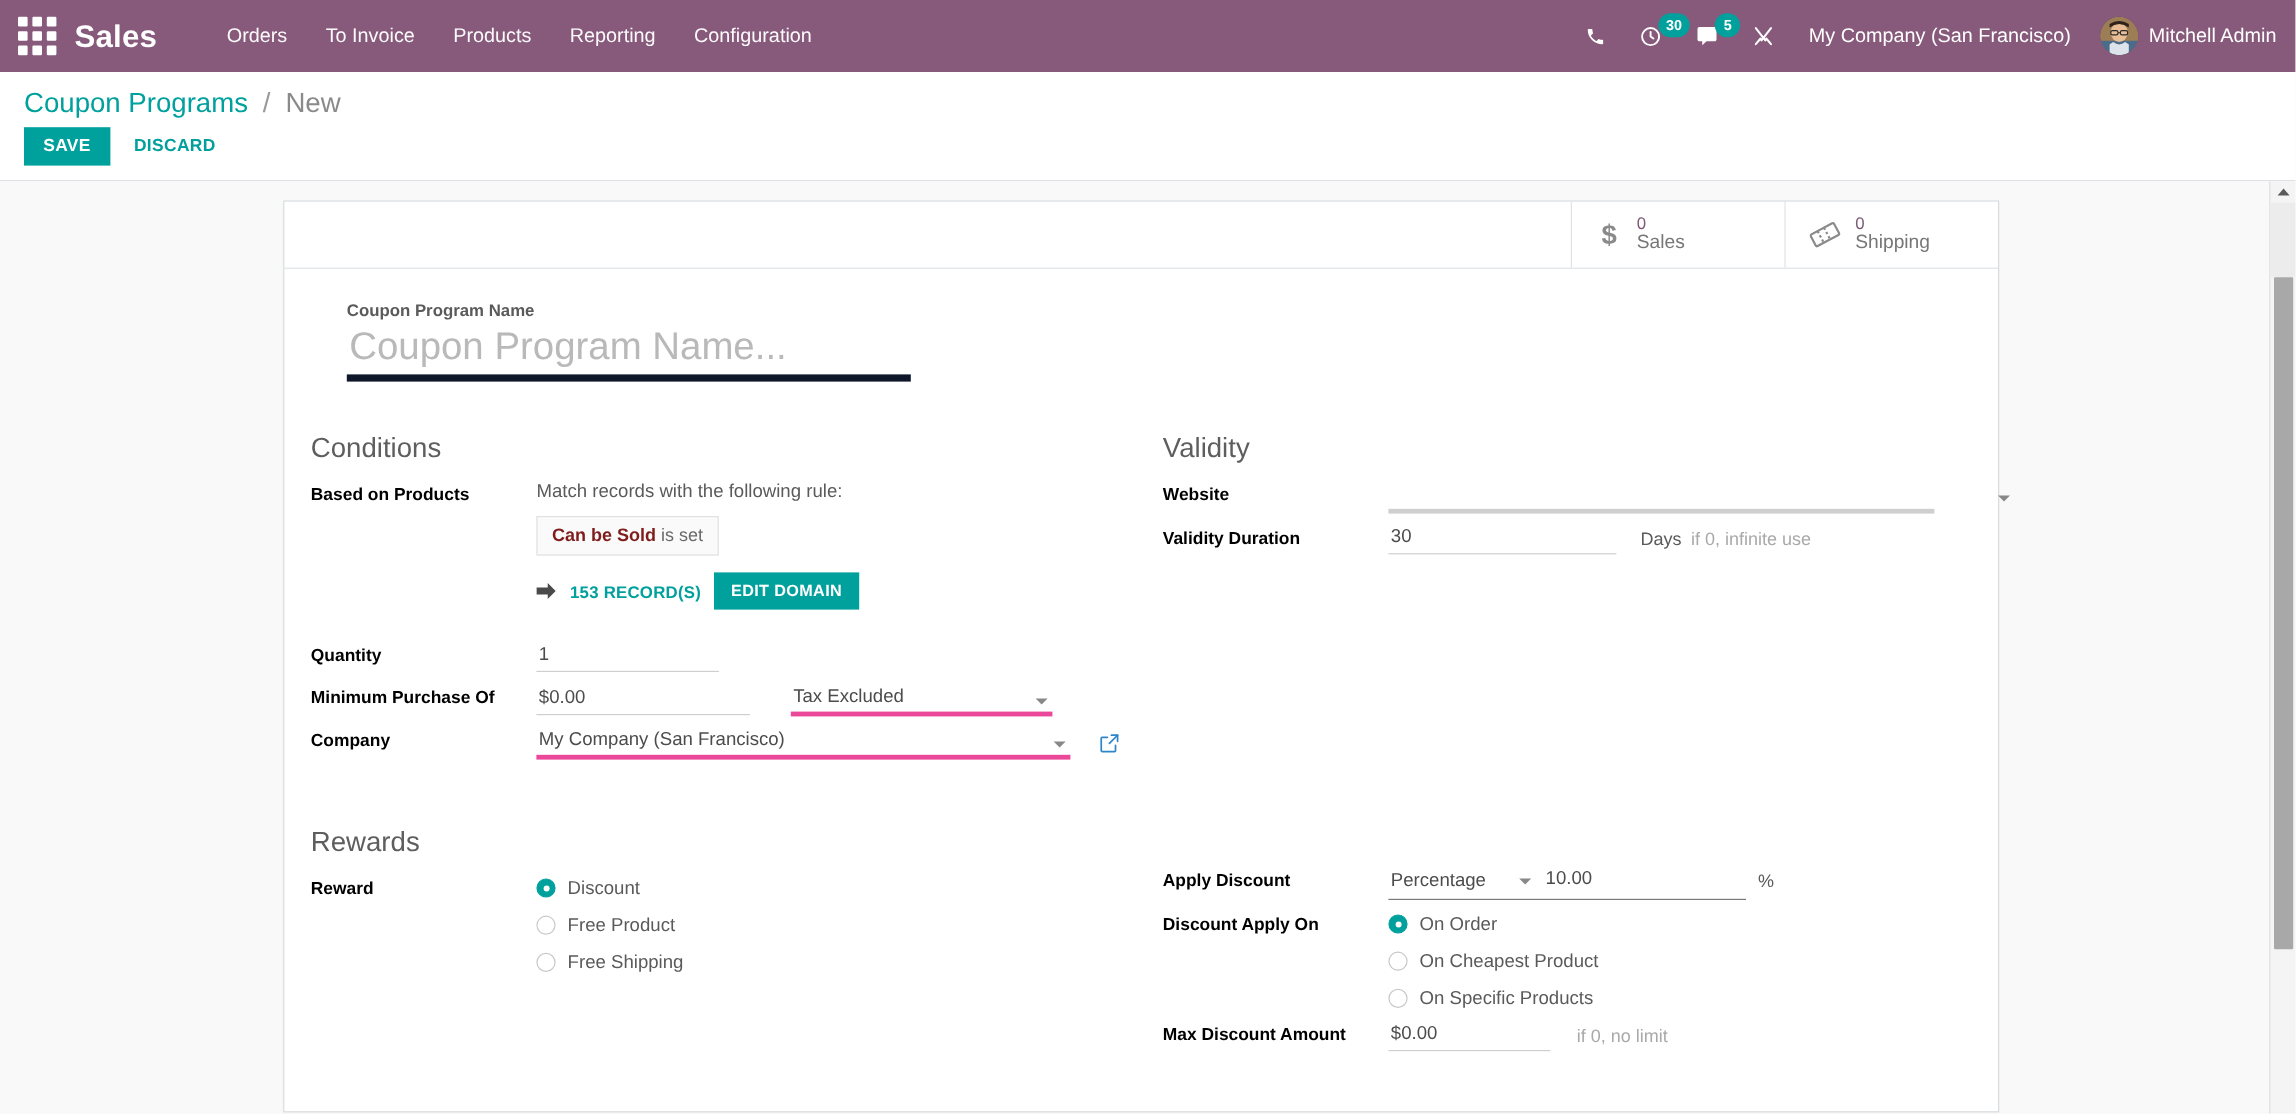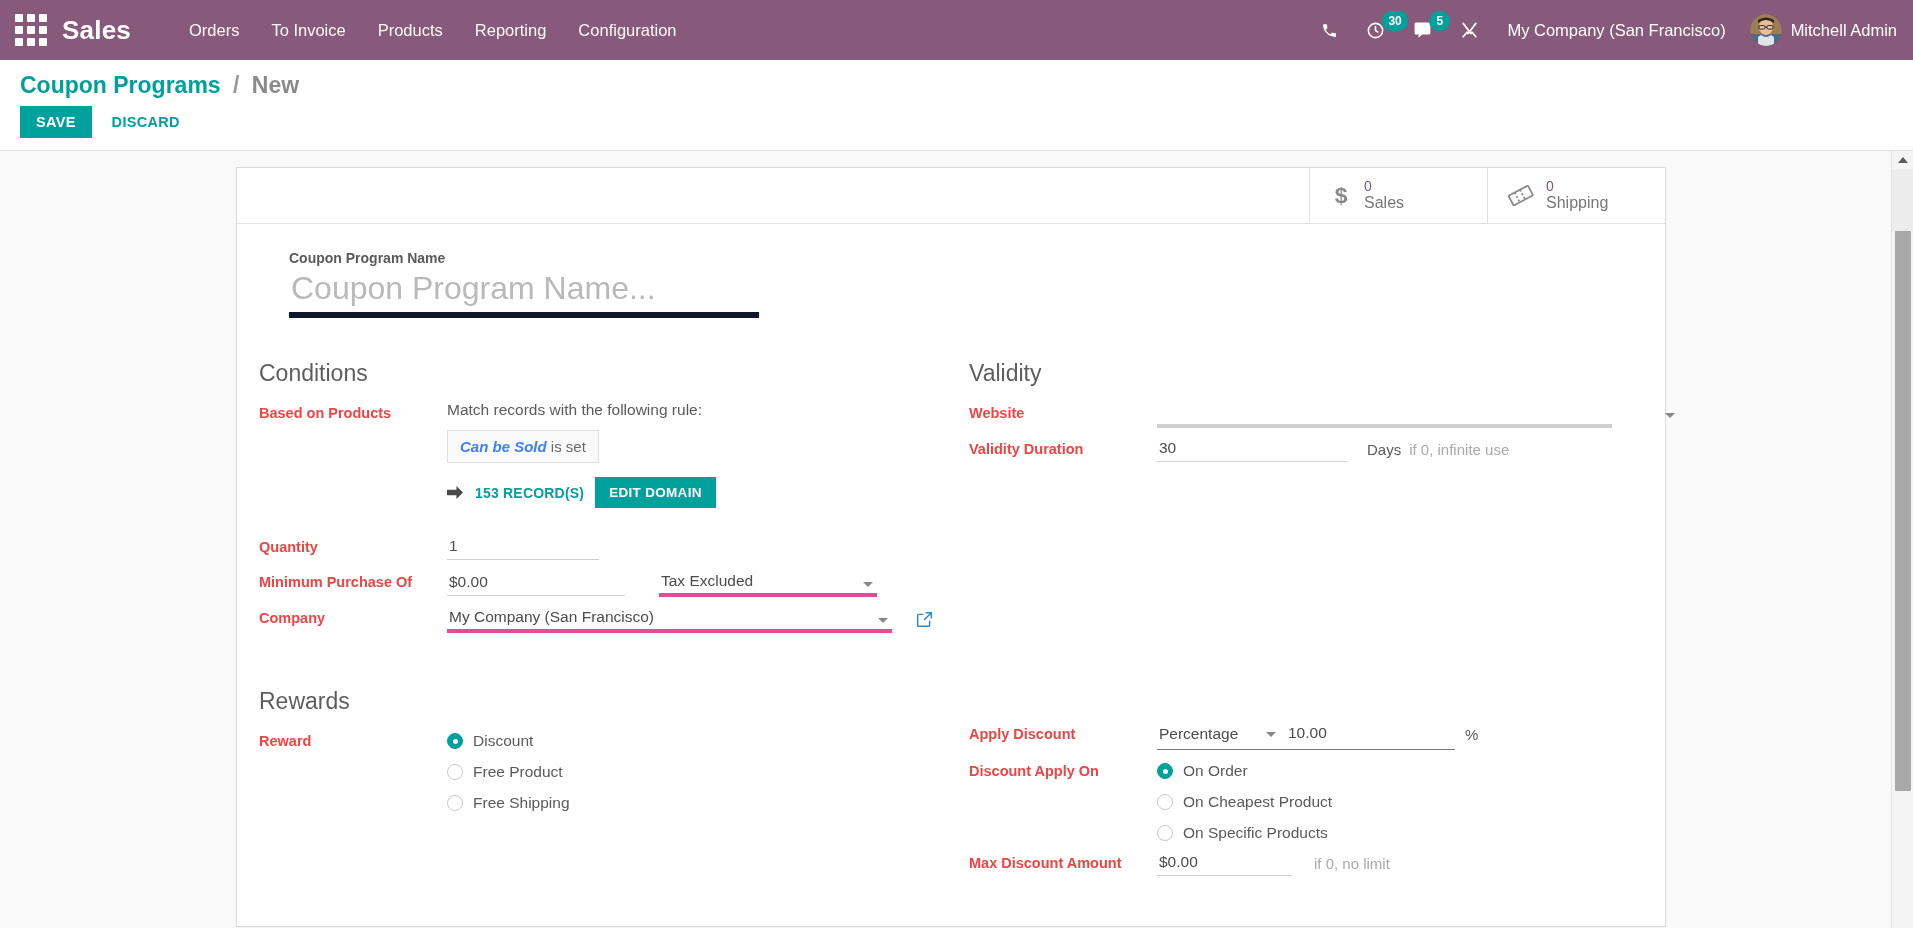--- a/index.html
+++ b/index.html
@@ -125,21 +125,20 @@
   
   .control-panel {
     background: #fff;
     border-bottom: 1px solid #dee2e6;
     padding: 10px 20px 12px 20px;
   }
   .breadcrumb {
     font-size: 23px;
     line-height: 30px;
     margin-bottom: 6px;
-    font-weight: bold;
   }
   .breadcrumb .crumb-link { color: #00A09D; cursor: pointer; }
   .breadcrumb .sep { color: #999; margin: 0 6px; }
   .breadcrumb .crumb-active { color: #8a8a8a; }
 
   .cp-buttons { display: flex; align-items: center; gap: 8px; }
   .btn-save {
     background: #00A09D;
     color: #fff;
     border: none;
@@ -250,21 +249,21 @@
     display: flex;
     align-items: flex-start;
     margin-bottom: 9px;
     min-height: 26px;
   }
   .flabel {
     width: 188px;
     flex: none;
     font-size: 14.5px;
     font-weight: bold;
-    color: #ef4444;
+    color: #000000;
     padding-top: 4px;
   }
   .fval { flex: 1; display: flex; align-items: center; gap: 8px; min-width: 0; }
 
   .u-input {
     border: none;
     border-bottom: 1px solid #cfcfcf;
     outline: none;
     font-size: 15.5px;
     font-family: inherit;
@@ -304,21 +303,21 @@
   .match-text { font-size: 15.5px; color: #5a5a5a; margin-bottom: 11px; }
   .domain-box {
     display: inline-block;
     border: 1px solid #e0e0e0;
     background: #fafafa;
     padding: 7px 12px;
     font-size: 15px;
     color: #5a5a5a;
     margin-bottom: 14px;
   }
-  .domain-box b { color: #3b82f6; font-weight: bold; font-style: italic; }
+  .domain-box b { color: #7f1d1d; font-weight: bold; }
   .domain-box .op { color: #6a6a6a; }
 
   .records-row { display: flex; align-items: center; gap: 11px; }
   .arrow-ico { color: #4a4a4a; display:flex; align-items:center; }
   .records-link {
     color: #00A09D;
     font-size: 14px;
     font-weight: bold;
     letter-spacing: .2px;
     cursor: pointer;
@@ -332,21 +331,21 @@
     font-weight: bold;
     letter-spacing: .3px;
     padding: 8px 14px;
     cursor: pointer;
     font-family: inherit;
   }
 
   .ext-link { color: #2e86c9; cursor: pointer; display: inline-flex; align-items:center; }
 
   .radio-group { display: flex; flex-direction: column; gap: 13px; padding-top: 3px; }
-  .radio-item { display: flex; align-items: center; gap: 10px; cursor: pointer; }
+  .radio-item { display: flex; align-items: flex-start; gap: 10px; cursor: pointer; }
   .radio-dot {
     width: 16px; height: 16px;
     border-radius: 50%;
     border: 1px solid #c9c9c9;
     background: #fff;
     flex: none;
     position: relative;
   }
   .radio-dot.on {
     border-color: #00A09D;

